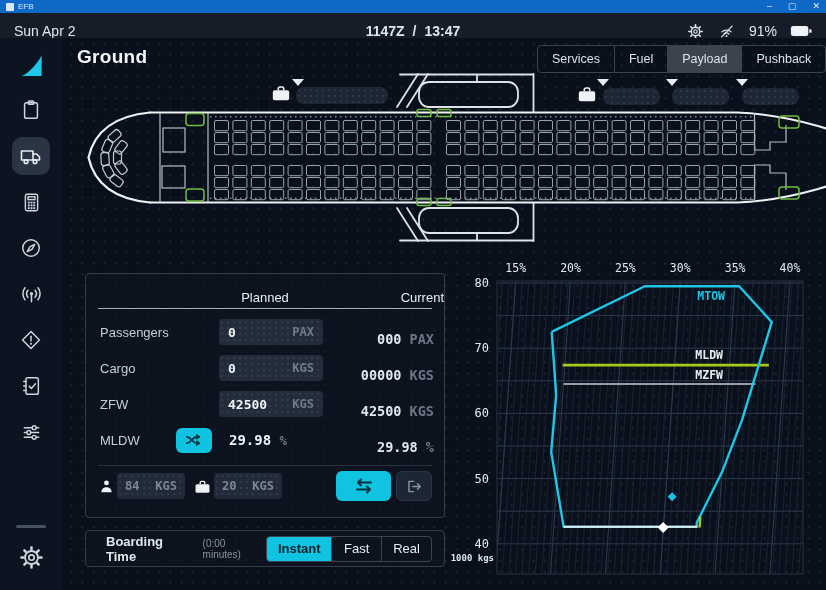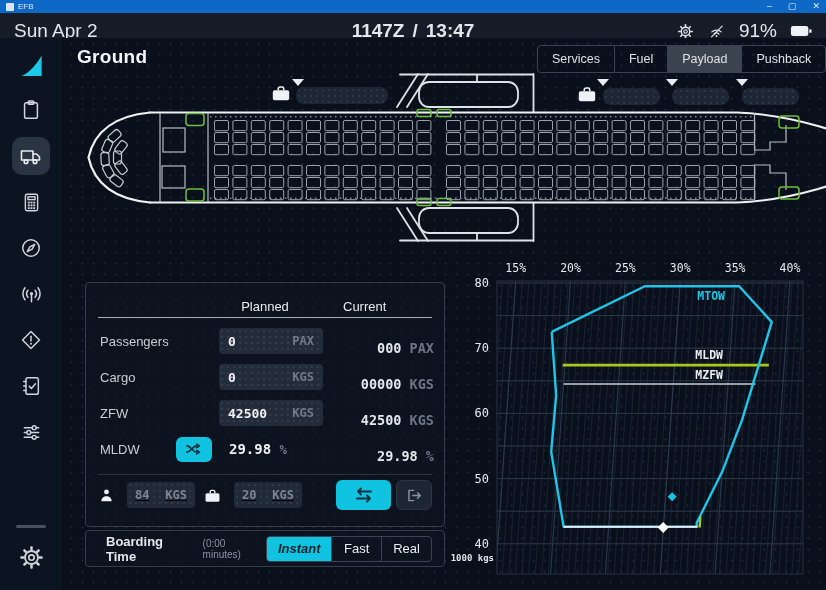--- a/index.html
+++ b/index.html
@@ -10,21 +10,21 @@
   .titlebar { position:absolute; left:0; top:0; width:826px; height:13px; background:#0e68c6;
     display:flex; align-items:center; padding:0 6px; }
   .titlebar .appid { display:flex; align-items:center; gap:4px; }
   .titlebar .appicon { width:8px; height:8px; background:#d8e6f5; border-radius:1px; }
   .titlebar .apptitle { color:#dce9f7; font-size:8px; line-height:8px; }
   .winbtns { margin-left:auto; display:flex; gap:16px; color:#e8f1fb; font-size:9px; line-height:9px; }
   .winbtns span { cursor:default; }
 
   
   .statusbar { position:absolute; left:0; top:13px; width:826px; height:25px; background:#161d28;
-    display:flex; align-items:center; padding:18px 14px; color:#e3e7ed; font-size:19px; }
+    display:flex; align-items:center; padding:18px 14px; color:#e3e7ed; font-size:14px; }
   .sb-left { width:220px; }
   .sb-center { flex:1; text-align:center; display:flex; justify-content:center; gap:8px; font-weight:bold; }
   .sb-right { width:220px; display:flex; align-items:center; justify-content:flex-end; gap:13px; }
   .sb-right svg { display:block; }
 
   
   .app { position:absolute; left:0; top:38px; width:826px; height:552px; display:flex;
     background:#0a101b; }
   .dots { background-image:radial-gradient(rgba(125,145,175,0.12) 1px, transparent 1.15px);
     background-size:11px 11px; }
@@ -56,25 +56,25 @@
   
   .hold-icon { position:absolute; width:22px; height:20px; }
   .hold-tri { position:absolute; width:0; height:0; border-left:6px solid transparent;
     border-right:6px solid transparent; border-top:7px solid #e9edf2; }
   .hold-field { position:absolute; height:17px; background:rgba(33,42,56,0.85); border-radius:8px;
     background-image:radial-gradient(rgba(255,255,255,0.08) 0.8px, transparent 1px); background-size:6px 6px;
     cursor:pointer; }
 
   
   .card { position:absolute; border:1px solid #343e4b; border-radius:4px; background:rgba(16,22,33,0.55); }
-  .payload-card { left:23px; top:244px; width:360px; height:245px; padding-top:12px; }
+  .payload-card { left:23px; top:235px; width:360px; height:245px; padding-top:12px; }
   .p-header { display:flex; height:22px; align-items:center; color:#e9ecf1; font-size:13px; }
   .p-header .h-label { width:119px; }
   .p-header .h-planned { width:120px; text-align:center; }
-  .p-header .h-current { flex:1; text-align:left; padding-left:18px; }
+  .p-header .h-current { flex:1; text-align:right; padding-left:18px; }
   .hr-bright { border-top:1px solid #a6adb8; margin:0 12px; }
   .hr-dim { border-top:1px solid #2b3340; margin:12px 12px 0 12px; }
   .p-row { display:flex; align-items:center; height:26px; margin-top:10px; }
   .p-row:first-of-type { margin-top:9px; }
   .row-label { width:119px; padding-left:14px; color:#c7cdd5; font-size:13px; }
   .p-input { width:104px; height:26px; margin-left:14px; background:#222c3a; border-radius:4px;
     background-image:radial-gradient(rgba(255,255,255,0.08) 0.8px, transparent 1px); background-size:6px 6px;
     display:flex; align-items:center; justify-content:space-between; padding:0 9px; cursor:text; }
   .mono { font-family:"DejaVu Sans Mono", monospace; }
   .p-input .val { color:#eef1f5; font-size:13px; font-weight:bold; }
@@ -84,36 +84,36 @@
   .p-current .unit { color:#6d7685; }
   .zfwcg-label { width:76px; padding-left:14px; color:#c7cdd5; font-size:13px; }
   .btn-cyan { background:#10c3e0; border:none; border-radius:6px; display:flex; align-items:center;
     justify-content:center; cursor:pointer; }
   .shuffle-btn { width:36px; height:25px; margin-left:14px; }
   .zfwcg-val { margin-left:17px; font-size:14px; font-weight:bold; color:#eef1f5; }
   .zfwcg-val .unit { color:#717b8a; font-size:12.5px; }
   .weights-row { display:flex; align-items:center; margin:5px 12px 0 12px; height:30px; }
   .w-input { width:68px; height:26px; background:#212a38; border-radius:4px;
     background-image:radial-gradient(rgba(255,255,255,0.07) 0.8px, transparent 1px); background-size:6px 6px;
-    display:flex; align-items:center; justify-content:space-between; padding:0 8px; margin-left:12px; cursor:text;text-decoration:underline; }
+    display:flex; align-items:center; justify-content:space-between; padding:0 8px; margin-left:2px; cursor:text; }
   .w-input .val, .w-input .unit { color:#7d8694; font-size:12px; font-weight:bold; }
   .transfer-btn { width:55px; height:30px; margin-left:auto; }
   .export-btn { width:36px; height:30px; margin-left:5px; background:#1d2634; border:1px solid #2b3545;
     border-radius:6px; display:flex; align-items:center; justify-content:center; cursor:pointer; }
 
   
   .boarding-card { left:23px; top:492px; width:360px; height:37px; display:flex; align-items:center;
     padding:0 12px; }
   .b-label { color:#e3e7ec; font-size:13px; font-weight:bold;margin-left:8px; }
   .b-sub { color:#8a93a1; font-size:10px; margin-left:6px; }
   .segmented { margin-left:auto; display:flex; height:26px; border:1px solid #3a4553; border-radius:4px;
     overflow:hidden; }
   .seg { width:50px; display:flex; align-items:center; justify-content:center; color:#e9edf2;
     font-size:13px; cursor:pointer; border-left:1px solid #3a4553; }
-  .seg:first-child { border-left:none; width:64px;font-style:italic; }
+  .seg:first-child { border-left:none; width:64px; }
   .seg.selected { background:#10c3e0; color:#07222b; font-weight:bold; }
 
   
   .chart { position:absolute; left:388px; top:212px; width:376px; height:340px; }
 </style>
 </head>
 <body>
 
 <div class="screen">
 

